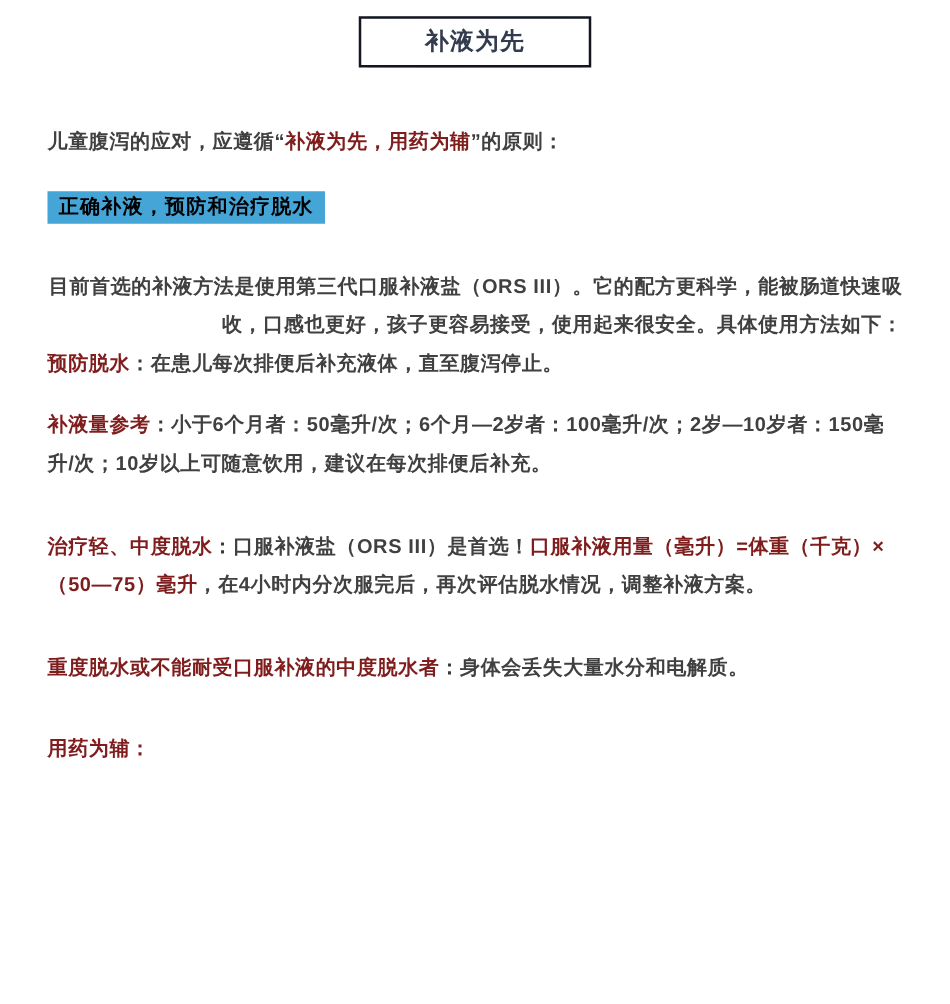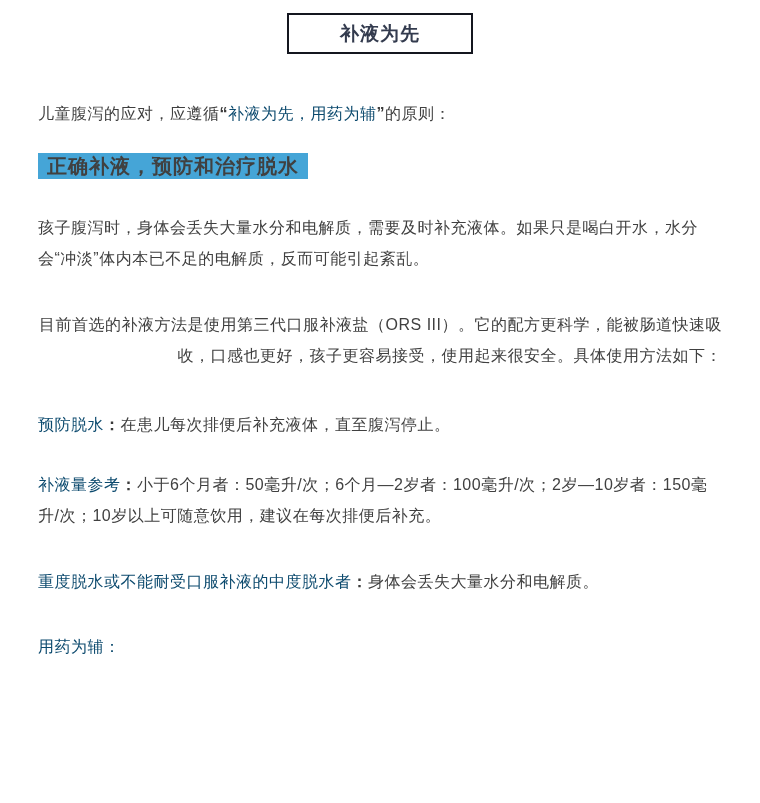--- a/index.html
+++ b/index.html
@@ -53,36 +53,36 @@
   .para {
     font-size: 16px;
     line-height: 31px;
     color: #404040;
     letter-spacing: 0.5px;
   }
   .m-intro   { margin-top: 44px; }
   .m-badge   { margin-top: 24px; }
   .m-p2      { margin-top: 33px; }
   .m-p3      { margin-top: 35px; text-align: right; }
-  .m-p4      { margin-top: 38px; }
-  .m-p5      { margin-top: 29px; }
+  .m-p4      { }
+  .m-p5      { margin-top: 18px; }
   .m-p6      { margin-top: 35px; }
   .m-p7      { margin-top: 35px; }
   .m-p8      { margin-top: 34px; }
 
-  .seg-n { color: #404040; font-weight: 400; }
-  .seg-a { color: #0c4a6e; font-weight: 400; }
+  .seg-n { color: #404040; font-weight: 700; }
+  .seg-a { color: #7f1d1d; font-weight: 700; }
   .seg-b { color: #3a3a3a; font-weight: 700; }
 
   
   .section-badge {
     display: inline-block;
     background: #45a5d7;
-    color: #404040;
-    font-size: 20px;
+    color: #000000;
+    font-size: 16px;
     font-weight: 700;
     line-height: 26px;
     padding: 0 9px;
     letter-spacing: 1px;
   }
 </style>
 </head>
 <body>
 
 <div class="page">
@@ -96,27 +96,27 @@
   </div>
 
   <div class="content">
 
     <p class="para m-intro"><span class="seg-n">儿童腹泻的应对，应遵循</span><span class="seg-b">“</span><span class="seg-a">补液为先，用药为辅</span><span class="seg-b">”</span><span class="seg-n">的原则：</span></p>
 
     <div class="m-badge">
       <span class="section-badge">正确补液，预防和治疗脱水</span>
     </div>
 
-    <p class="para m-p2"><span class="seg-n">孩子腹泻时，身体会丢失大量水分和电解质，需要及时补充液体。如果只是喝白开水，水分会“冲淡”体内本已不足的电解质，反而可能引起紊乱。</span></p>
 
     <p class="para m-p3"><span class="seg-n">目前首选的补液方法是使用第三代口服补液盐（ORS III）。它的配方更科学，能被肠道快速吸收，口感也更好，孩子更容易接受，使用起来很安全。具体使用方法如下：</span></p>
 
     <p class="para m-p4"><span class="seg-a">预防脱水</span><span class="seg-b">：</span><span class="seg-n">在患儿每次排便后补充液体，直至腹泻停止。</span></p>
 
     <p class="para m-p5"><span class="seg-a">补液量参考</span><span class="seg-b">：</span><span class="seg-n">小于6个月者：50毫升/次；6个月—2岁者：100毫升/次；2岁—10岁者：150毫升/次；10岁以上可随意饮用，建议在每次排便后补充。</span></p>
 
+    <p class="para m-p6"><span class="seg-a">治疗轻、中度脱水</span><span class="seg-b">：</span><span class="seg-n">口服补液盐（ORS III）是首选！</span><span class="seg-a">口服补液用量（毫升）=体重（千克）×（50—75）毫升</span><span class="seg-n">，在4小时内分次服完后，再次评估脱水情况，调整补液方案。</span></p>
 
     <p class="para m-p7"><span class="seg-a">重度脱水或不能耐受口服补液的中度脱水者</span><span class="seg-b">：</span><span class="seg-n">身体会丢失大量水分和电解质。</span></p>
 
     <p class="para m-p8"><span class="seg-a">用药为辅：</span></p>
 
   </div>
 </div>
 
 </body></html>

